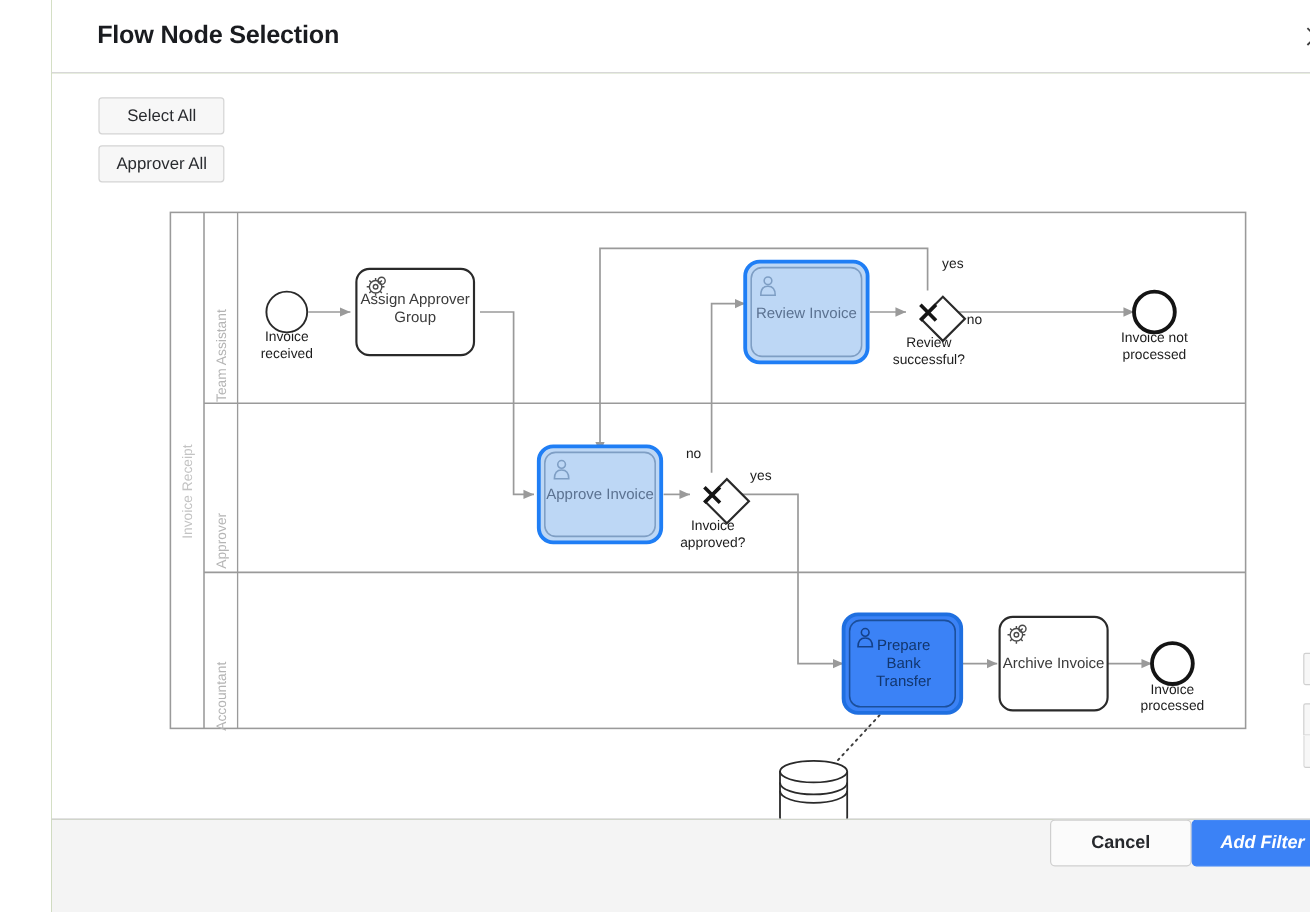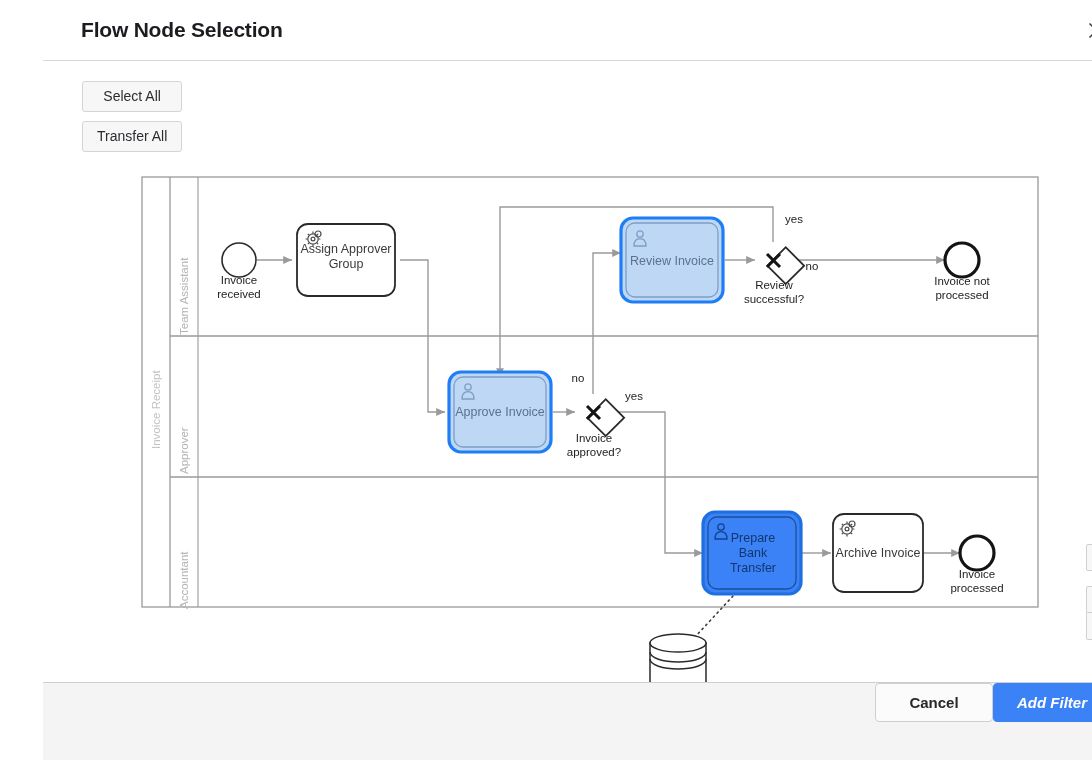--- a/index.html
+++ b/index.html
@@ -127,21 +127,21 @@
       <svg width="19" height="19" viewBox="0 0 19 19">
         <path d="M2.5 2.5 L16.5 16.5 M16.5 2.5 L2.5 16.5" stroke="#3d3d3d" stroke-width="1.5" fill="none"></path>
       </svg>
     </button>
   </div>
 
   <div id="body">
 
     <div id="toolbar">
       <button class="tool-btn">Select All</button>
-      <button class="tool-btn">Transfer All</button>
+      <button class="tool-btn">Approver All</button>
     </div>
 
     <div id="canvas-wrap">
       <svg id="bpmn" width="1092" height="620" viewBox="0 0 1092 620">
         <defs>
           <marker id="arrow" viewBox="0 0 10 10" refX="9" refY="5" markerWidth="7" markerHeight="7" orient="auto-start-reverse">
             <path d="M 0 1 L 9 5 L 0 9 z" fill="#9a9a9a"></path>
           </marker>
         </defs>
 

